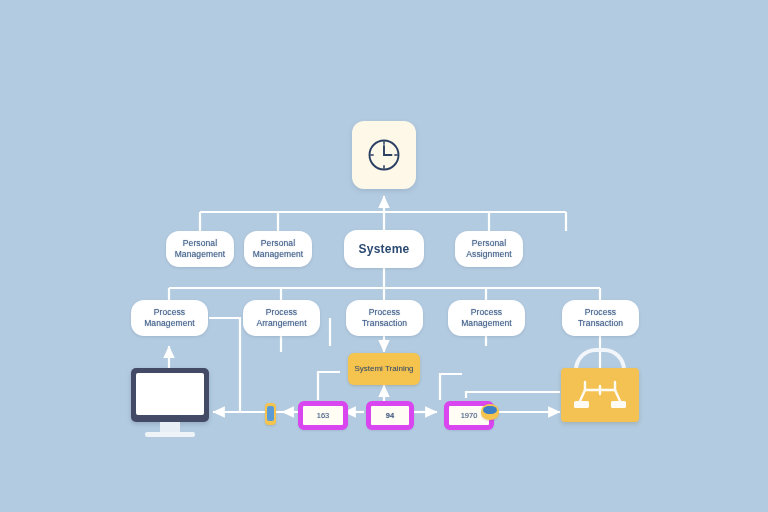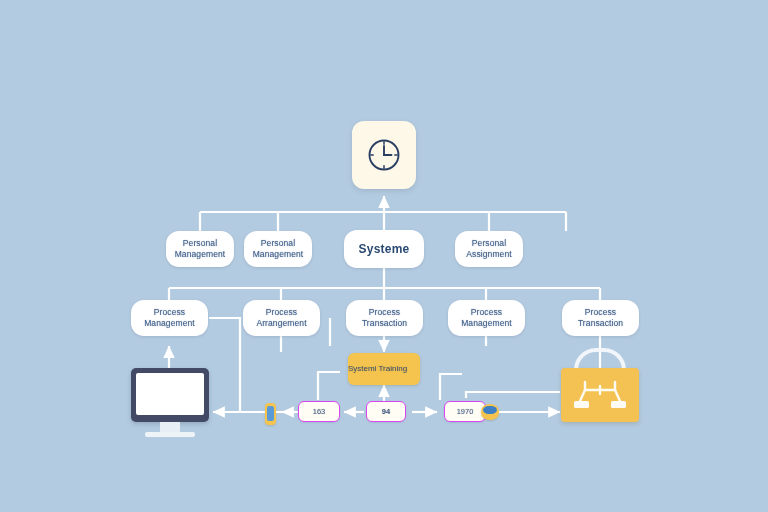--- a/index.html
+++ b/index.html
@@ -53,34 +53,34 @@
     text-shadow:none;
     filter:none;
   }
 
   
   .training{
     position:absolute;
     background:#f5c44e;
     border-radius:6px;
     box-shadow:0 1px 3px rgba(90,80,40,.22);
-    display:flex;align-items:center;
+    display:flex;align-items:center;justify-content:center;
     text-align:center;
     color:#3d4f6b;
     font-size:8px;
     line-height:1.35;
     text-shadow:0 0 1.2px rgba(170,150,90,.7);
     filter:blur(.3px);
   }
 
   
   .badge{
     position:absolute;
     background:#fffdf4;
-    border:1px solid #d946ef;
+    border:5px solid #d946ef;
     border-radius:6px;
     display:flex;align-items:center;justify-content:center;
     color:#4e6183;
     font-size:7.5px;
     box-shadow:0 1px 2px rgba(70,90,120,.14);
     text-shadow:0 0 1px rgba(140,160,190,.8);
     filter:blur(.3px);
   }
 
   

